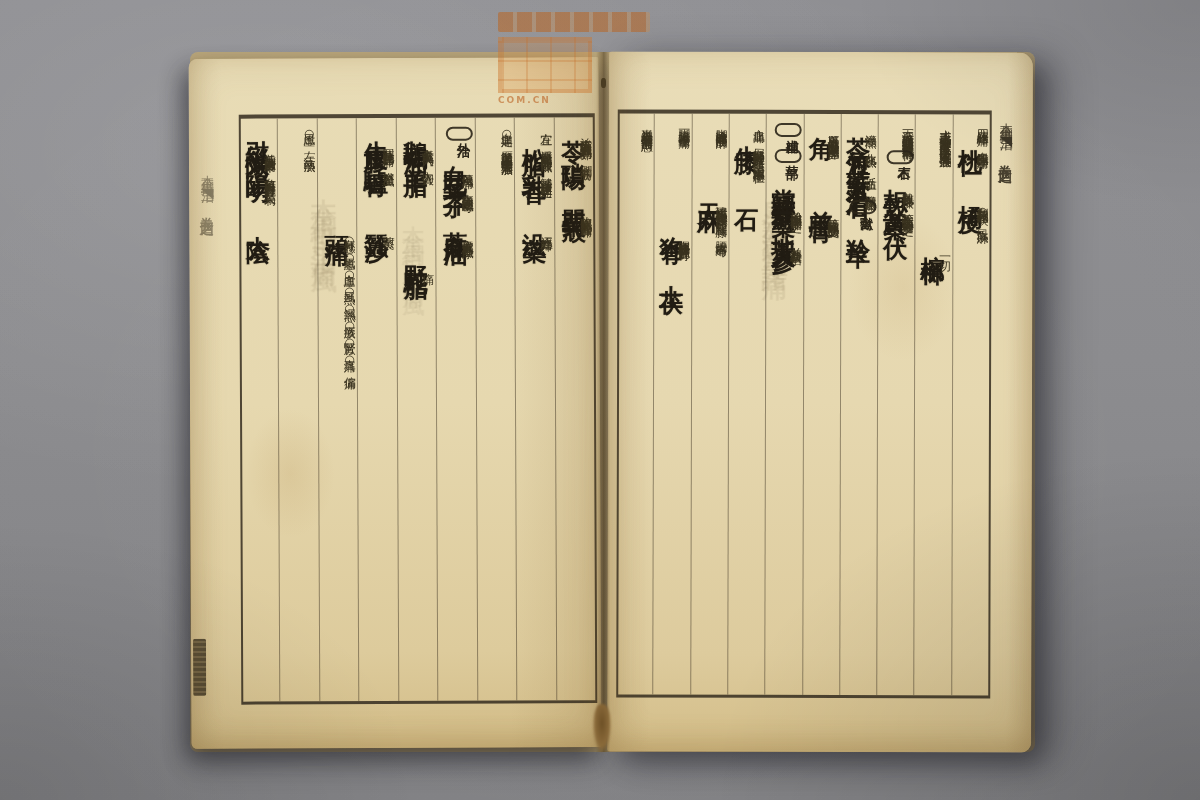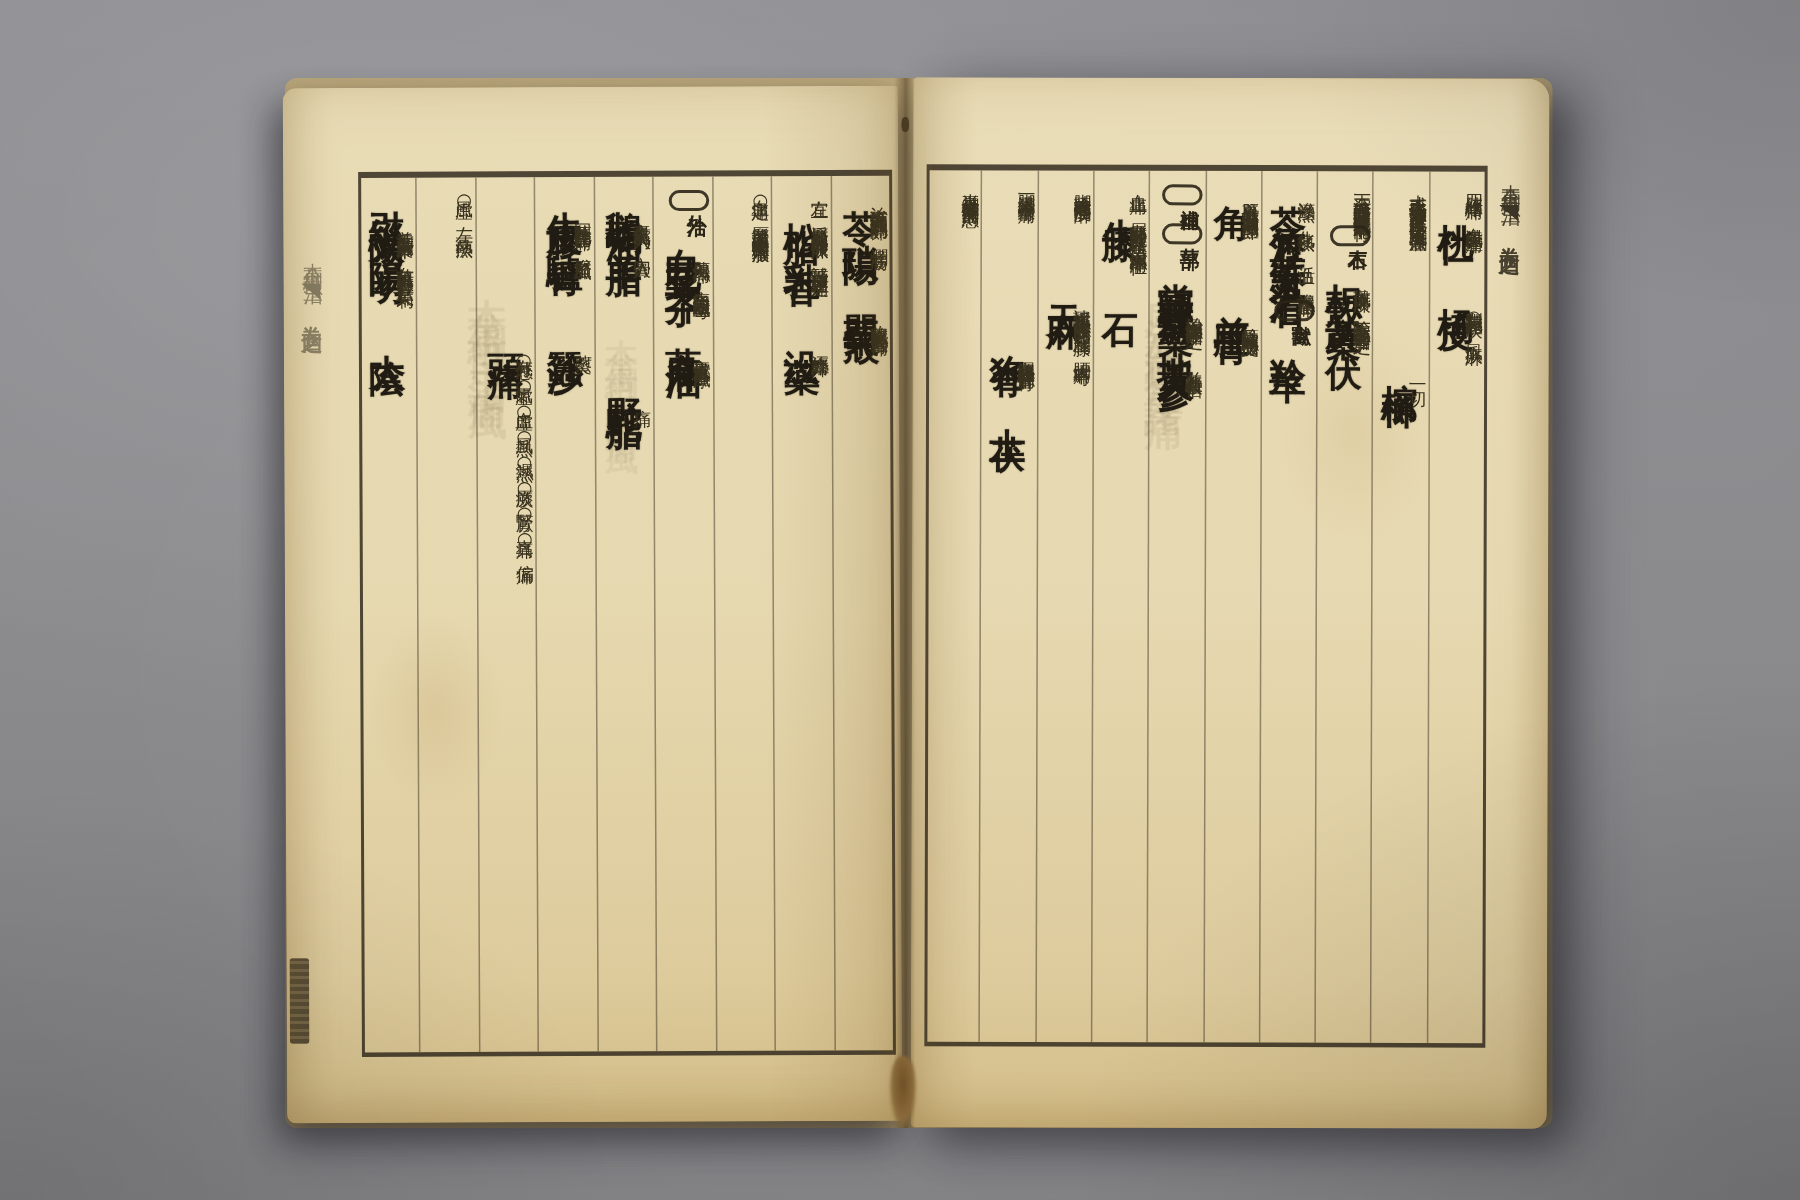--- a/index.html
+++ b/index.html
@@ -93,20 +93,25 @@
       linear-gradient(90deg, rgba(196,108,38,.25) 2px, transparent 2px);
     background-size:24px 19px;}
   .wm-url{margin-top:2px;font-family:"DejaVu Sans","Liberation Sans",sans-serif;
     font-size:9px;letter-spacing:2px;color:rgba(186,96,34,.60);font-weight:700;}
 </style>
 </head>
 <body>
 
 <div class="stage">
 
+  <div class="wm">
+    <div class="wm-bar"></div>
+    <div class="wm-logo"></div>
+    <div class="wm-url">COM.CN</div>
+  </div>
 
   <div class="book">
 
     <div class="page page-left">
       <div class="ghost" style="left:118px;top:120px;height:520px;">本草綱目主治痛風</div>
       <div class="ghost" style="left:210px;top:150px;height:480px;font-size:22px;color:rgba(95,80,45,.08);">本草綱目主治痛風</div>
       <div class="stain" style="left:55px;top:350px;width:90px;height:130px;background:radial-gradient(rgba(165,125,60,.14),transparent 70%);"></div>
 
       <div class="bx bx-left">
         <span class="bx-pad" style="height:52px;"></span><span class="bx-t">本草綱目主治</span><span class="wedge"></span><span class="bx-v">卷之四</span>

